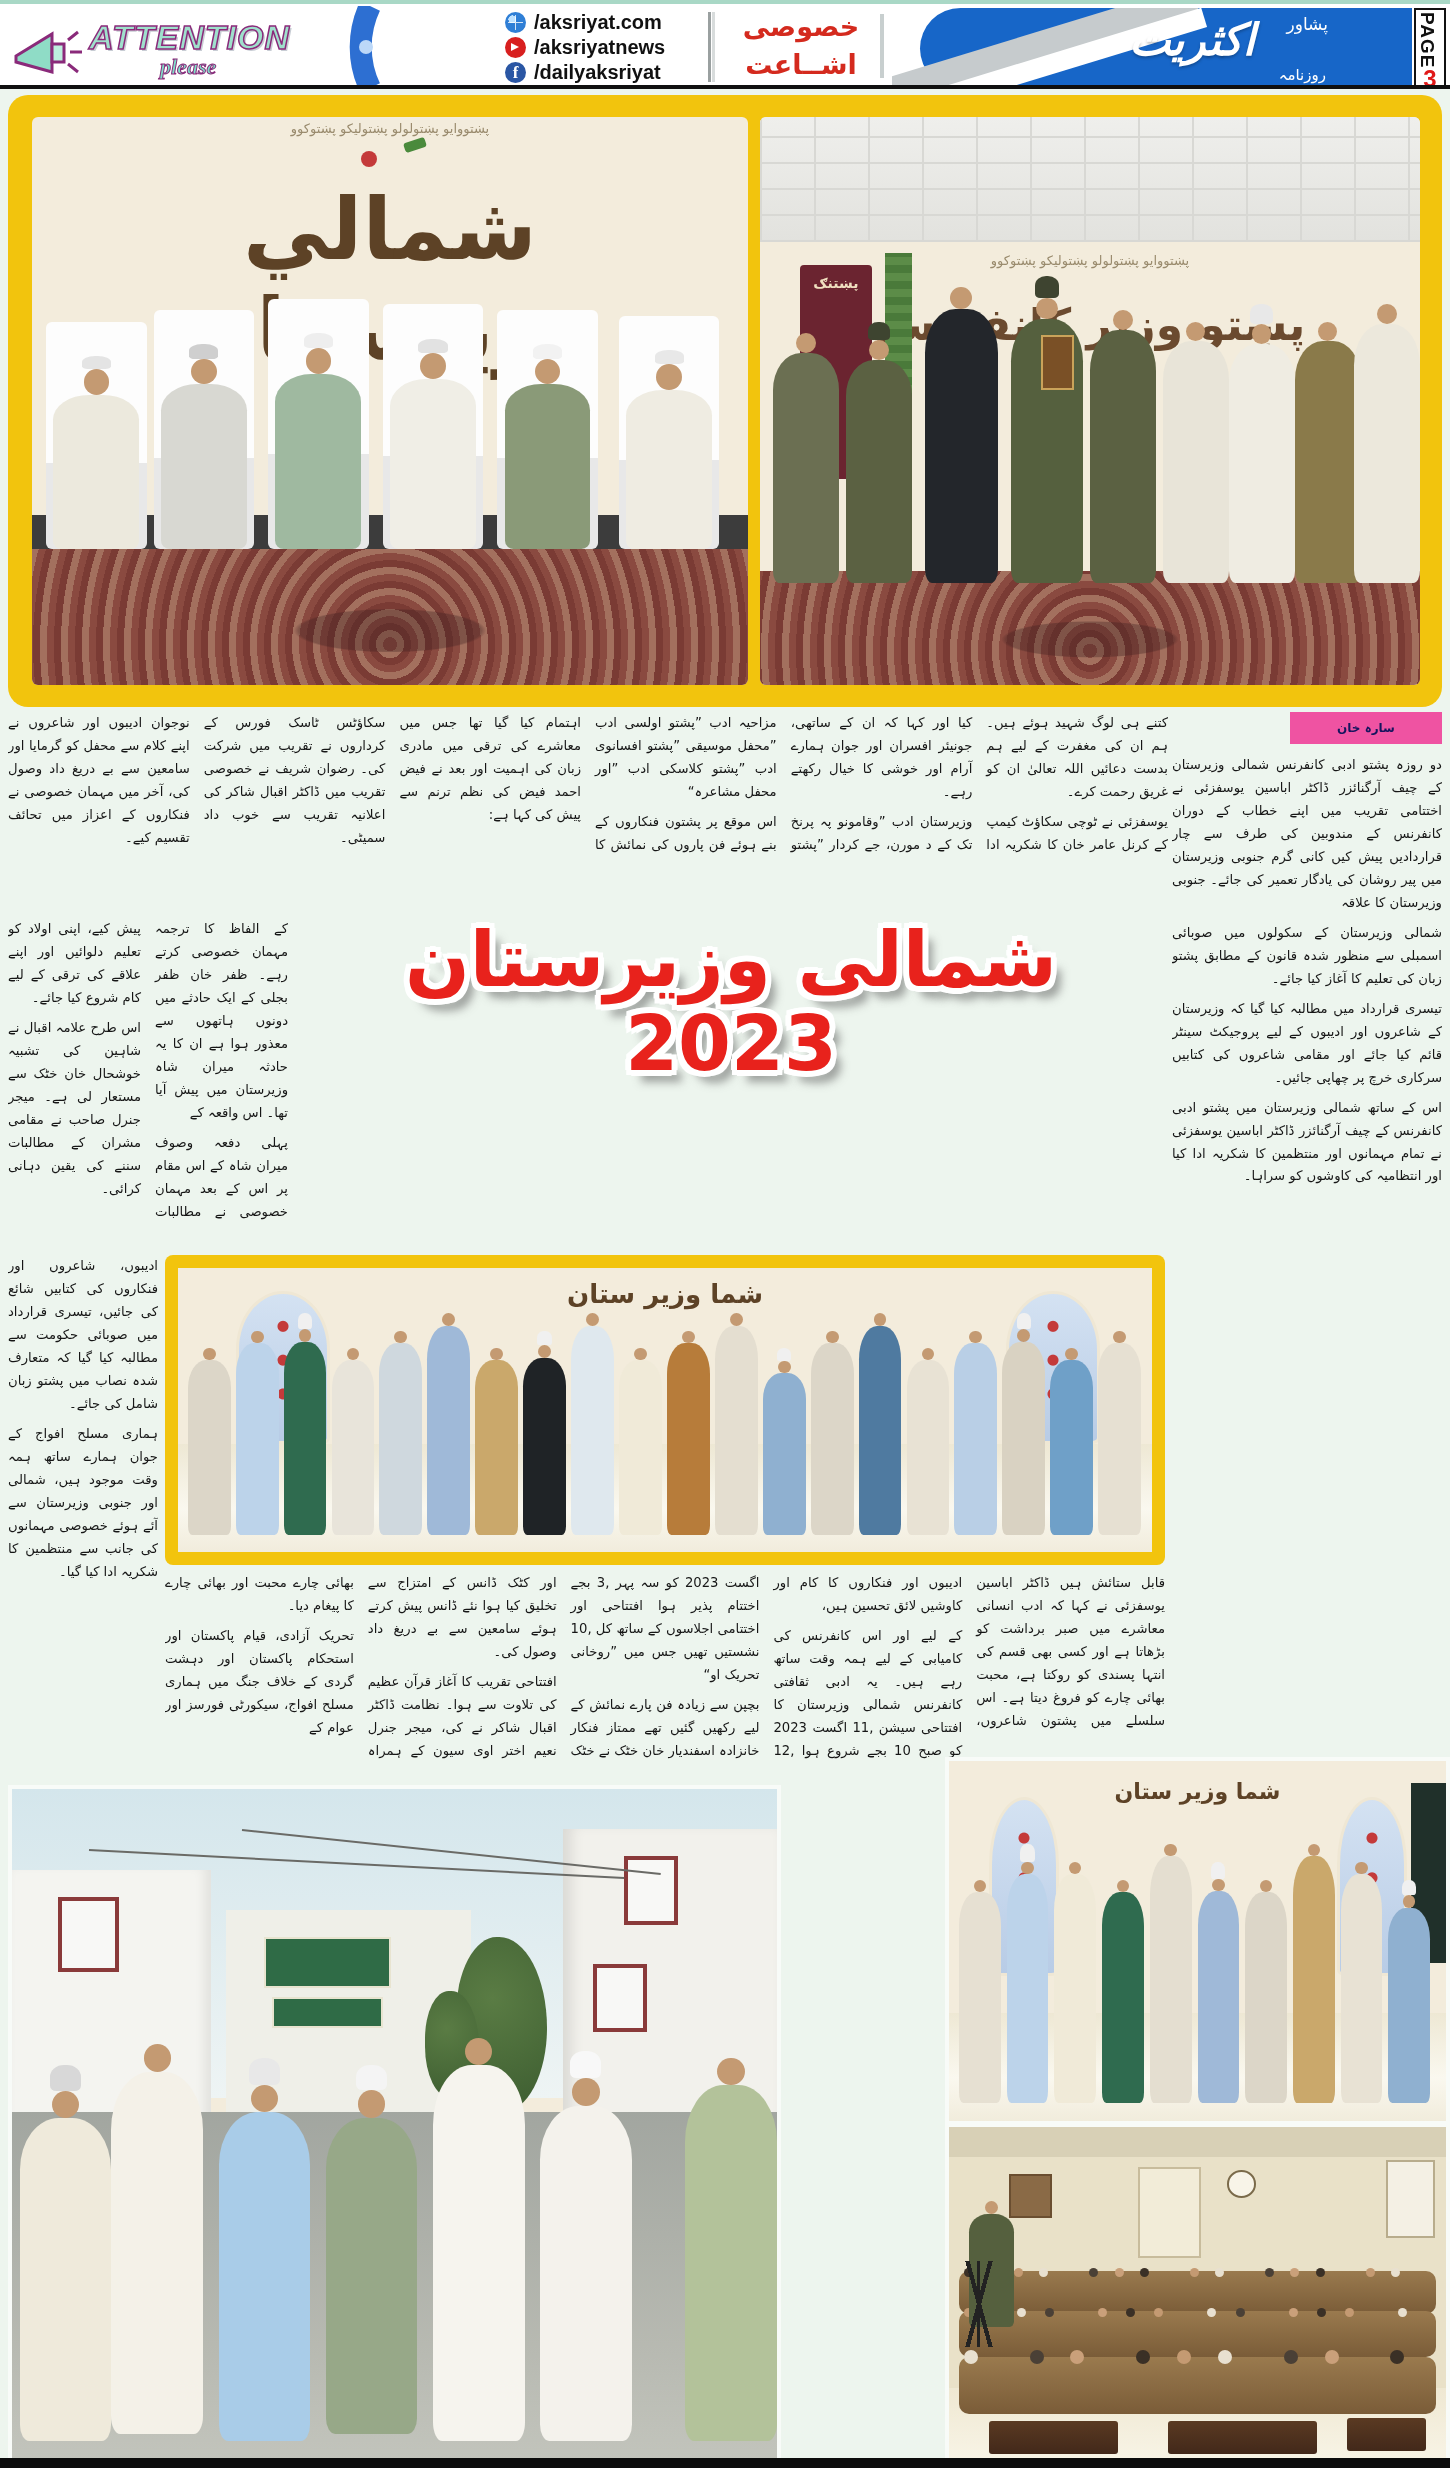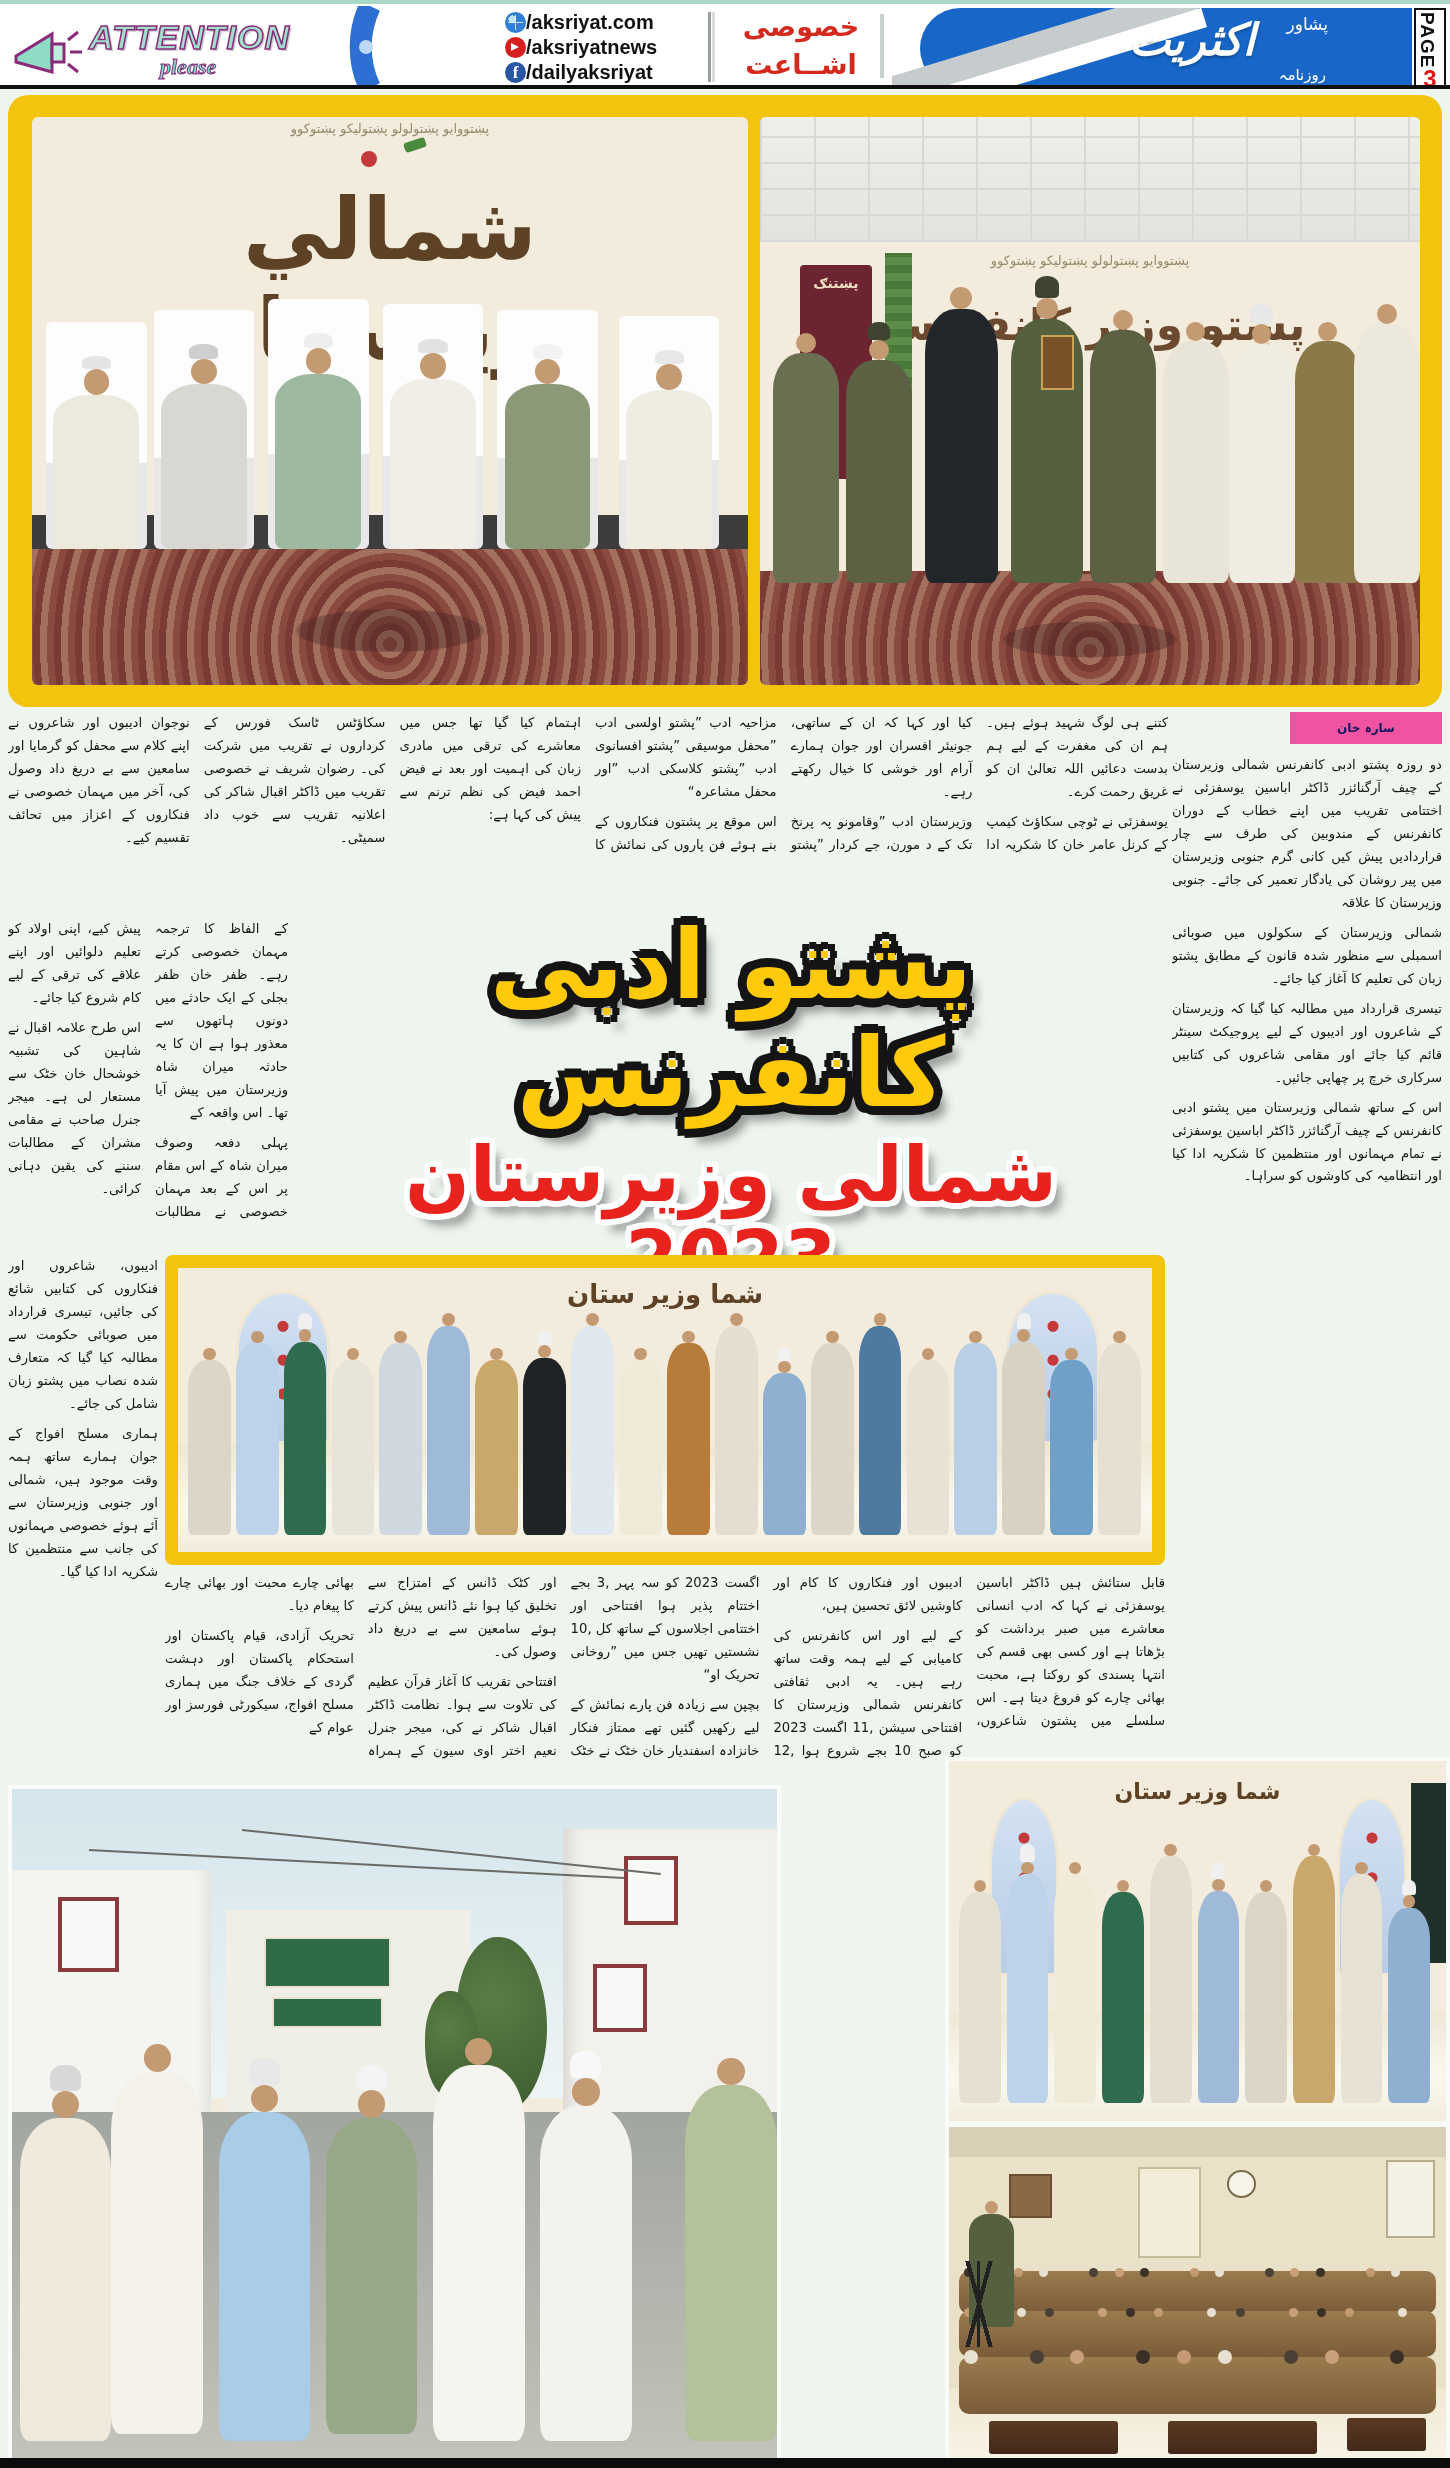--- a/index.html
+++ b/index.html
@@ -15,21 +15,21 @@
   .logo-wrap{left:10px;top:8px;width:330px;height:74px;}
   .mega{left:2px;top:14px;width:70px;height:52px;}
   .logo-att{left:79px;top:6px;width:260px;font-family:"Liberation Sans",sans-serif;
     font-weight:bold;font-style:italic;font-size:34px;letter-spacing:1px;color:#9fe0cc;
     -webkit-text-stroke:1.5px #8a2a7a;text-shadow:2px 2px 0 #c8cdd4;}
   .logo-please{left:150px;top:42px;font-family:"Liberation Serif",serif;font-style:italic;
     font-weight:bold;font-size:22px;color:#7ddfc8;-webkit-text-stroke:1px #8a2a7a;}
   .logo-swoosh{left:330px;top:2px;width:170px;height:82px;}
 
   .social{left:505px;top:6px;width:195px;height:76px;}
-  .social-row{display:flex;align-items:center;height:25px;}
+  .social-row{display:flex;align-items:center;gap:8px;height:25px;}
   .social-handle{font-family:"Liberation Sans",sans-serif;font-weight:bold;font-size:20px;color:#111;}
   .sicon{width:21px;height:21px;border-radius:50%;flex:0 0 21px;position:relative;}
   .sicon.globe{background:radial-gradient(circle at 35% 35%,#bfe2ff 0 20%,#2f7fd6 21% 70%,#1d5aa8 100%);}
   .sicon.globe::after{content:"";position:absolute;inset:3px;border-radius:50%;
     background:
       linear-gradient(90deg,transparent 45%,#fff 45% 55%,transparent 55%),
       linear-gradient(0deg,transparent 45%,#fff 45% 55%,transparent 55%);opacity:.8;}
   .sicon.youtube{background:#d81f1f;}
   .sicon.youtube::after{content:"";position:absolute;left:6px;top:6px;
     border-left:8px solid #fff;border-top:4.5px solid transparent;border-bottom:4.5px solid transparent;}
@@ -284,21 +284,20 @@
     <div class="byline-box">سارہ خان</div>
     <div class="urdu" style="height:990px;">
         <span class="para">دو روزہ پشتو ادبی کانفرنس شمالی وزیرستان کے چیف آرگنائزر ڈاکٹر اباسین یوسفزئی نے اختتامی تقریب میں اپنے خطاب کے دوران کانفرنس کے مندوبین کی طرف سے چار قراردادیں پیش کیں کانی گرم جنوبی وزیرستان میں پیر روشان کی یادگار تعمیر کی جائے۔ جنوبی وزیرستان کا علاقہ</span>
         <span class="para">شمالی وزیرستان کے سکولوں میں صوبائی اسمبلی سے منظور شدہ قانون کے مطابق پشتو زبان کی تعلیم کا آغاز کیا جائے۔</span>
         <span class="para">تیسری قرارداد میں مطالبہ کیا گیا کہ وزیرستان کے شاعروں اور ادیبوں کے لیے پروجیکٹ سینٹر قائم کیا جائے اور مقامی شاعروں کی کتابیں سرکاری خرچ پر چھاپی جائیں۔</span>
         <span class="para">اس کے ساتھ شمالی وزیرستان میں پشتو ادبی کانفرنس کے چیف آرگنائزر ڈاکٹر اباسین یوسفزئی نے تمام مہمانوں اور منتظمین کا شکریہ ادا کیا اور انتظامیہ کی کاوشوں کو سراہا۔</span>
       </div>
   </div>
 
   <div class="abs headline">
-    <div class="hl-yellow">پشتو ادبی کانفرنس</div>
     <div class="hl-red">شمالی وزیرستان 2023</div>
   </div>
 
   <div class="abs urdu cols-2" style="left:8px;top:918px;width:280px;height:332px;">
       <span class="para">کے الفاظ کا ترجمہ مہمان خصوصی کرتے رہے۔ ظفر خان ظفر بجلی کے ایک حادثے میں دونوں ہاتھوں سے معذور ہوا ہے ان کا یہ حادثہ میران شاہ وزیرستان میں پیش آیا تھا۔ اس واقعہ کے</span>
       <span class="para">پہلی دفعہ وصوف میران شاہ کے اس مقام پر اس کے بعد مہمان خصوصی نے مطالبات پیش کیے، اپنی اولاد کو تعلیم دلوائیں اور اپنے علاقے کی ترقی کے لیے کام شروع کیا جائے۔</span>
       <span class="para">اس طرح علامہ اقبال نے شاہین کی تشبیہ خوشحال خان خٹک سے مستعار لی ہے۔ میجر جنرل صاحب نے مقامی مشران کے مطالبات سننے کی یقین دہانی کرائی۔</span>
     </div>
   <div class="abs urdu" style="left:8px;top:1255px;width:150px;height:522px;">
       <span class="para">ادیبوں، شاعروں اور فنکاروں کی کتابیں شائع کی جائیں، تیسری قرارداد میں صوبائی حکومت سے مطالبہ کیا گیا کہ متعارف شدہ نصاب میں پشتو زبان شامل کی جائے۔</span>

